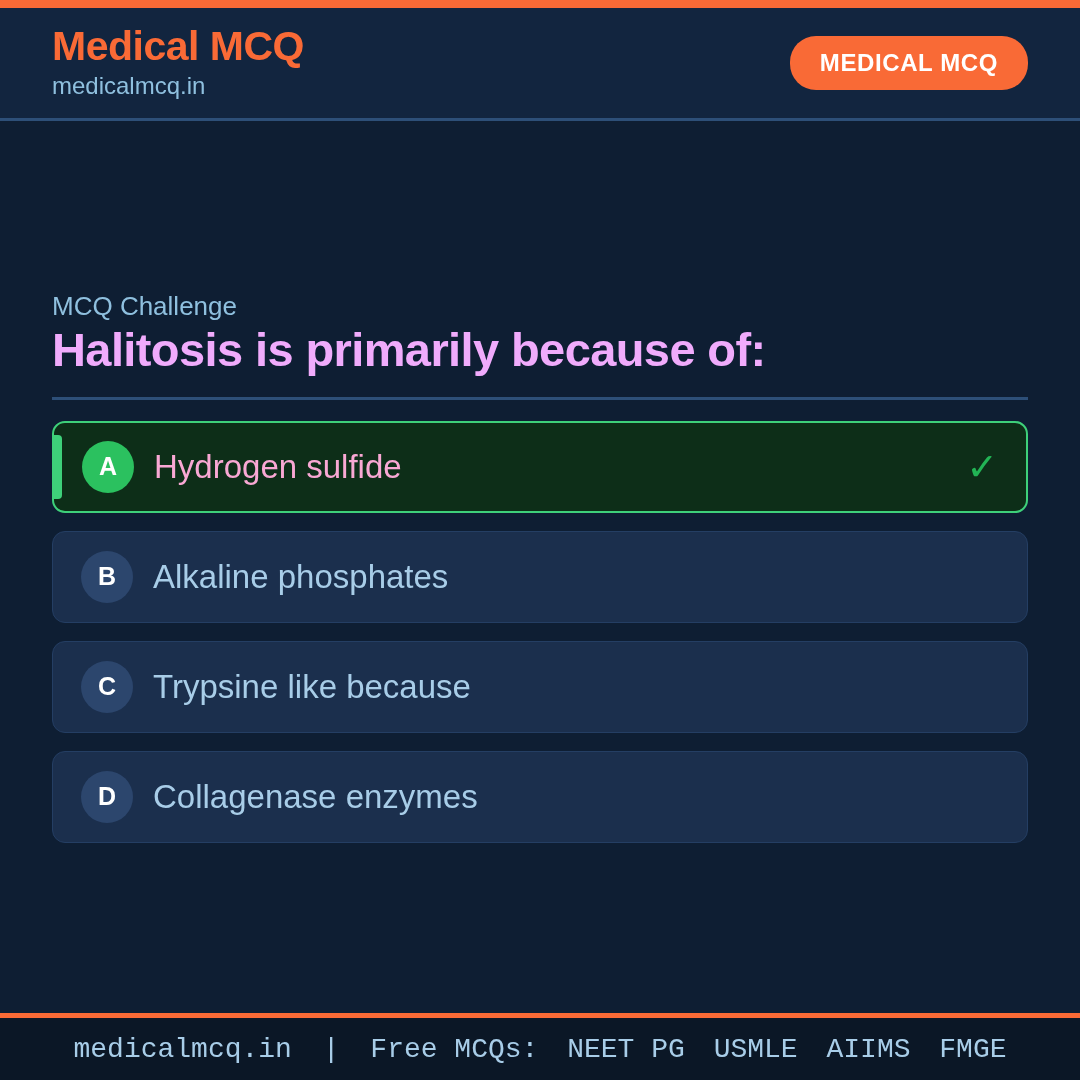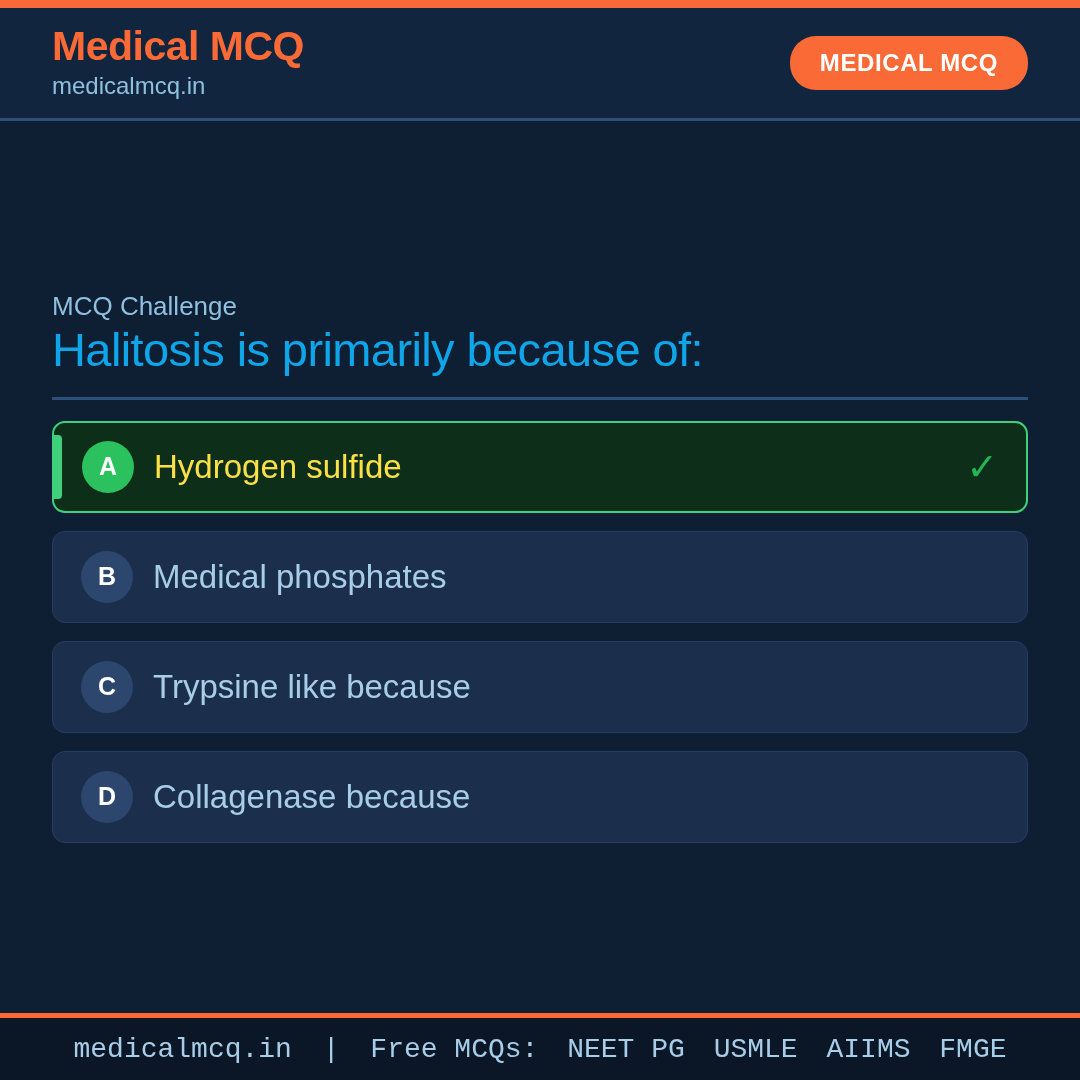--- a/index.html
+++ b/index.html
@@ -61,22 +61,22 @@
     position:relative;
     display:flex; flex-direction:column;
     justify-content:center;
     padding:0 52px;
   }
 
   .eyebrow {
     font-size:26px; color:#8fc0df;
   }
   .question {
-    font-size:47px; font-weight:normal;
-    color:#0ea5e9; line-height:1.18;
+    font-size:47px; font-weight:bold;
+    color:#f0abfc; line-height:1.18;
     letter-spacing:-0.6px;
     margin-bottom:19px;
   }
   .divider {
     height:3px; background:#2d4f78;
     margin-bottom:21px;
   }
 
   
   .options { display:flex; flex-direction:column; gap:18px; }
@@ -121,21 +121,21 @@
   }
   .option.correct::before {
     content:"";
     position:absolute;
     left:0; top:12px; bottom:12px;
     width:8px;
     background:#3ed07a;
     border-radius:0 4px 4px 0;
   }
   .option.correct .letter { background:#2bc15f; }
-  .option.correct .text { color:#fde047; }
+  .option.correct .text { color:#f9a8d4; }
   .option.correct .tick { display:block; }
 
   
   .footer {
     flex:0 0 auto;
     height:67px;
     background:#0b1726;
     border-top:5px solid #f96a36;
     display:flex; align-items:center; justify-content:center;font-family:Liberation Mono, monospace;
   }
@@ -167,31 +167,31 @@
     <div class="divider"></div>
 
     <div class="options">
       <div class="option correct">
         <span class="letter">A</span>
         <span class="text">Hydrogen sulfide</span>
         <span class="tick">✓</span>
       </div>
       <div class="option">
         <span class="letter">B</span>
-        <span class="text">Medical phosphates</span>
+        <span class="text">Alkaline phosphates</span>
 
       </div>
       <div class="option">
         <span class="letter">C</span>
         <span class="text">Trypsine like because</span>
 
       </div>
       <div class="option">
         <span class="letter">D</span>
-        <span class="text">Collagenase because</span>
+        <span class="text">Collagenase enzymes</span>
 
       </div>
     </div>
   </div>
 
   <div class="footer">
     <div class="footer-text">
       <span>medicalmcq.in</span>
       <span class="sep">|</span>
       <span>Free MCQs:</span>

